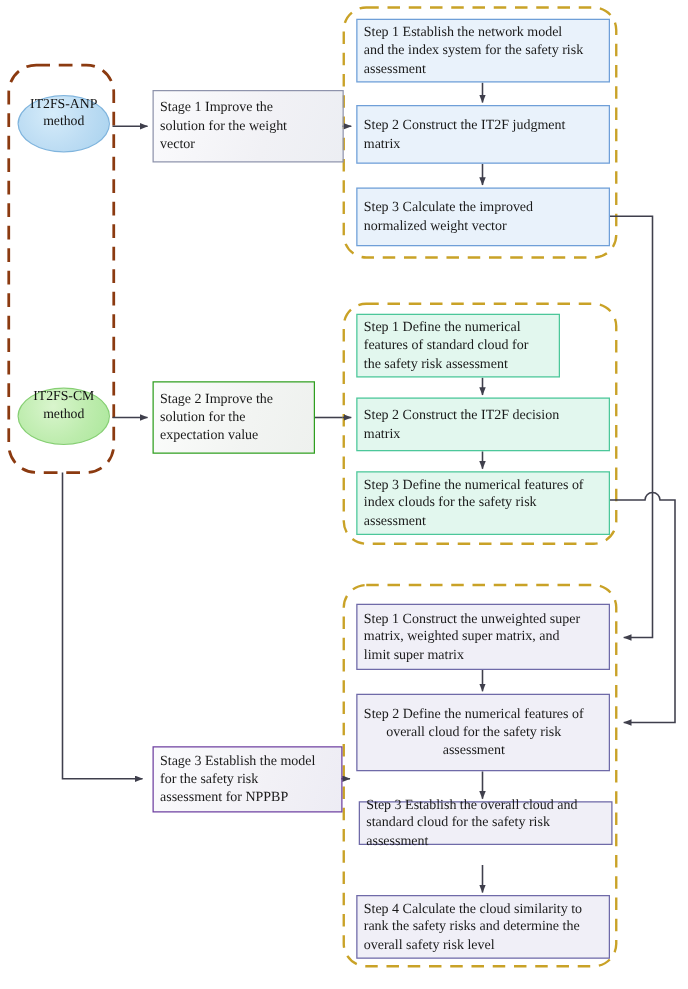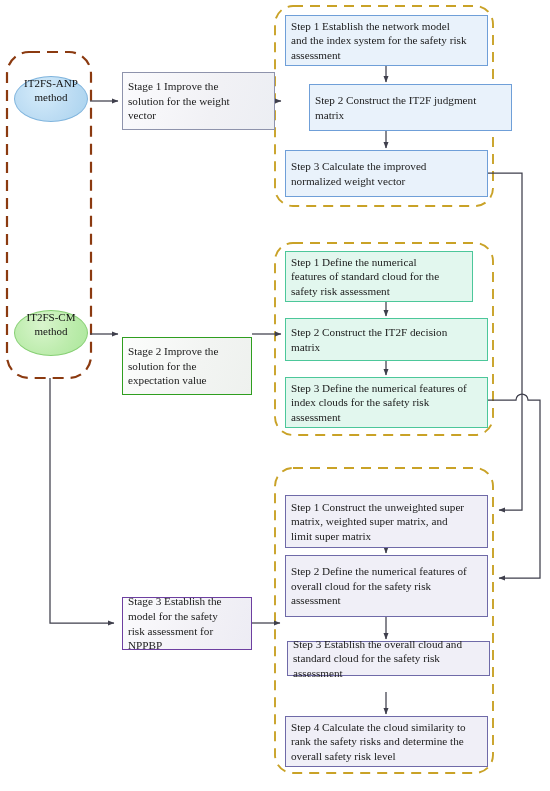--- a/index.html
+++ b/index.html
@@ -40,21 +40,20 @@
     width: 100%;
   }
   
   .stage1 {
     background: linear-gradient(110deg,#fbfbfd 0%,#f1f1f5 60%,#eceef3 100%);
     border: 1.2px solid #8e93ac;
   }
   .stage2 {
     background: linear-gradient(110deg,#fcfdfc 0%,#f2f4f2 60%,#eef1ee 100%);
     border: 1.7px solid #2f9e1f;
-    margin-top: 32px;
   }
   .stage3 {
     background: linear-gradient(110deg,#fbfbfd 0%,#f2f1f6 60%,#edecf4 100%);
     border: 1.6px solid #6d3fa0;
   }
   
   .stepA {
     background: #e9f2fb;
     border: 1.1px solid #6f9fd8;
   }
@@ -152,53 +151,53 @@
   </div>
 
   <div class="node stage1" style="left:122px; top:72px; width:153px; height:58px;">
     <span class="txt">Stage 1 Improve the solution for the weight vector</span>
   </div>
 
   <div class="node stage2" style="left:122px; top:305px; width:130px; height:58px;">
     <span class="txt">Stage 2 Improve the solution for the expectation value</span>
   </div>
 
-  <div class="node stage3" style="left:122px; top:597px; width:130px; height:53px;">
+  <div class="node stage3" style="left:122px; top:597px; width:152px; height:53px;">
     <span class="txt">Stage 3 Establish the model for the safety risk assessment for NPPBP</span>
   </div>
 
   <div class="node stepA" style="left:285px; top:15px; width:203px; height:51px;">
     <span class="txt">Step 1 Establish the network model and the index system for the safety risk assessment</span>
   </div>
 
-  <div class="node stepA" style="left:285px; top:84px; width:203px; height:47px;margin-left:24px;">
+  <div class="node stepA" style="left:285px; top:84px; width:203px; height:47px;">
     <span class="txt">Step 2 Construct the IT2F judgment matrix</span>
   </div>
 
   <div class="node stepA" style="left:285px; top:150px; width:203px; height:47px;">
     <span class="txt">Step 3 Calculate the improved normalized weight vector</span>
   </div>
 
-  <div class="node stepB" style="left:285px; top:251px; width:188px; height:51px;">
+  <div class="node stepB" style="left:285px; top:251px; width:163px; height:51px;">
     <span class="txt">Step 1 Define the numerical features of standard cloud for the safety risk assessment</span>
   </div>
 
   <div class="node stepB" style="left:285px; top:318px; width:203px; height:43px;">
     <span class="txt">Step 2 Construct the IT2F decision matrix</span>
   </div>
 
   <div class="node stepB" style="left:285px; top:377px; width:203px; height:51px;">
     <span class="txt">Step 3 Define the numerical features of index clouds for the safety risk assessment</span>
   </div>
 
-  <div class="node stepC" style="left:285px; top:483px; width:203px; height:53px;margin-top:12px;">
+  <div class="node stepC" style="left:285px; top:483px; width:203px; height:53px;">
     <span class="txt">Step 1 Construct the unweighted super matrix, weighted super matrix, and limit super matrix</span>
   </div>
 
-  <div class="node stepC" style="left:285px; top:555px; width:203px; height:62px;">
+  <div class="node stepC" style="left:285px; top:555px; width:203px; height:62px;text-align:center;">
     <span class="txt">Step 2 Define the numerical features of overall cloud for the safety risk assessment</span>
   </div>
 
   <div class="node stepC" style="left:287px; top:641px; width:203px; height:35px;">
     <span class="txt">Step 3 Establish the overall cloud and standard cloud for the safety risk assessment</span>
   </div>
 
   <div class="node stepC" style="left:285px; top:716px; width:203px; height:51px;">
     <span class="txt">Step 4 Calculate the cloud similarity to rank the safety risks and determine the overall safety risk level</span>
   </div>

